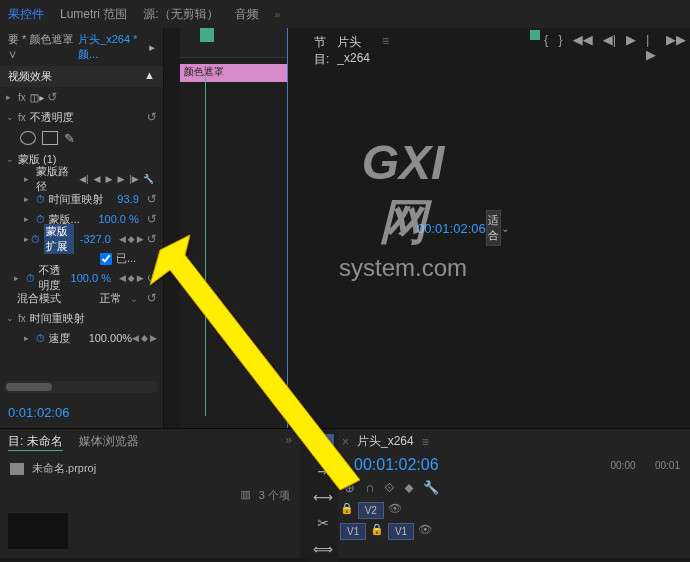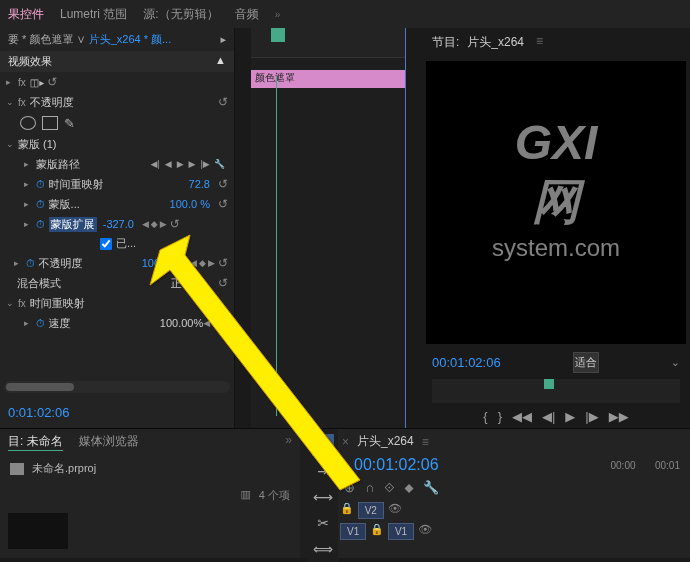--- a/index.html
+++ b/index.html
@@ -1,19 +1,19 @@
 <!DOCTYPE html>
 <html><head>
 <meta charset="utf-8">
 <style>
 * { margin: 0; padding: 0; box-sizing: border-box; font-family: "Microsoft YaHei", sans-serif; }
 body { background: #1a1a1a; color: #bbb; font-size: 11px; overflow: hidden; width: 690px; height: 562px; position: relative; }
 .top-tabs { display: flex; height: 28px; align-items: center; padding: 0 8px; background: #232323; gap: 16px; }
 .top-tabs span { color: #999; font-size: 12px; }
-.top-tabs .active { color: #f9a8d4; }
+.top-tabs .active { color: #3b82f6; }
 .top-tabs .arrow { font-size: 10px; color: #666; }
 .main-layout { display: flex; height: 400px; gap: 16px; }
 .left-panel { width: 235px; background: #232323; display: flex; flex-direction: column; border-right: 1px solid #111; }
 .breadcrumb { padding: 4px 8px; color: #aaa; font-size: 11px; display: flex; align-items: center; }
 .breadcrumb .blue { color: #3399ff; }
 .section-header { background: #2a2a2a; padding: 3px 8px; color: #ddd; display: flex; justify-content: space-between; }
 .effect-row { display: flex; align-items: center; padding: 2px 6px; height: 20px; }
 .effect-row .twisty { width: 12px; color: #888; font-size: 9px; }
 .effect-row .fx { font-size: 10px; color: #999; margin-right: 4px; }
 .effect-row .label { flex: 1; color: #ccc; }
@@ -22,21 +22,21 @@
 .effect-row .stopwatch { color: #3399ff; font-size: 11px; margin-right: 4px; }
 .effect-row .kf { display: flex; gap: 2px; font-size: 9px; color: #888; }
 .effect-row.highlight .label-hl { color: #fff; background: #2a4a7a; padding: 0 2px; }
 .shape-row { display: flex; gap: 6px; padding: 4px 20px; align-items: center; }
 .shape { width: 16px; height: 14px; border: 1px solid #aaa; }
 .shape.ellipse { border-radius: 50%; }
 .shape.pen { border: none; color: #aaa; font-size: 13px; }
 .checkbox-row { display: flex; align-items: center; padding: 2px 6px 2px 100px; gap: 4px; }
 .checkbox-row input { width: 12px; height: 12px; }
 .timecode { color: #3399ff; font-size: 13px; padding: 8px; }
-.right-panel { flex: 1; background: #1a1a1a; display: flex; flex-direction: column; }
+.right-panel { flex: 1; background: #1a1a1a; display: flex; }
 .program-tabs { padding: 6px 10px; color: #ccc; font-size: 12px; display: flex; gap: 8px; }
 .timeline-area { height: 30px; background: #232323; position: relative; border-bottom: 1px solid #333; }
 .playhead { position: absolute; top: 0; left: 20px; width: 14px; height: 14px; background: #4a8; }
 .clip { position: absolute; top: 14px; left: 0; width: 120px; height: 18px; background: #d68ac9; color: #222; font-size: 10px; padding: 1px 4px; }
 .preview { flex: 1; background: #000; position: relative; margin: 4px; }
 .watermark { position: absolute; top: 45%; left: 50%; transform: translate(-50%,-50%); color: #fff; font-size: 24px; opacity: 0.5; text-align: center; }
 .watermark .big { font-size: 48px; font-weight: bold; font-style: italic; }
 .preview-controls { display: flex; justify-content: space-between; padding: 4px 10px; align-items: center; }
 .fit-select { background: #333; color: #ccc; padding: 2px 1px; border: 1px solid #444; font-size: 11px; }
 .ruler { height: 24px; background: #222; position: relative; margin: 2px 10px; }
@@ -122,21 +122,21 @@
         <span>▶</span>
         <span>|▶</span>
         <span>🔧</span>
       </div>
     </div>
 
     <div class="effect-row" style="padding-left:24px">
       <span class="twisty">▸</span>
       <span class="stopwatch">⏱</span>
       <span class="label">时间重映射</span>
-      <span class="val">72.8</span>
+      <span class="val">93.9</span>
       <span class="reset">↺</span>
     </div>
 
     <div class="effect-row" style="padding-left:24px">
       <span class="twisty">▸</span>
       <span class="stopwatch">⏱</span>
       <span class="label">蒙版...</span>
       <span class="val">100.0 %</span>
       <span class="reset">↺</span>
     </div>
@@ -201,21 +201,21 @@
     <div style="height:12px;background:#2a2a2a;margin:4px;border-radius:6px;position:relative">
       <div style="position:absolute;left:2px;width:30%;height:8px;top:2px;background:#555;border-radius:4px"></div>
     </div>
     <div class="timecode">0:01:02:06</div>
   </div>
 
   <div style="width:155px;background:#1e1e1e;border-right:1px solid #4a7ac9">
     <div class="timeline-area">
       <div class="playhead"></div>
     </div>
-    <div class="clip" style="position:relative;top:12px;left:0;width:100%">颜色遮罩</div>
+    <div class="clip" style="position:relative;top:6px;left:0;width:100%">颜色遮罩</div>
     <div style="height:340px;position:relative">
       <div style="position:absolute;left:25px;top:0;width:1px;height:100%;background:#4a8"></div>
     </div>
   </div>
 
   <div class="right-panel">
     <div class="program-tabs">
       <span>节目:</span>
       <span>片头_x264</span>
       <span style="margin-left:4px;color:#666">≡</span>
@@ -252,21 +252,21 @@
       <span class="active">目: 未命名</span>
       <span>媒体浏览器</span>
       <span style="margin-left:auto;color:#666">»</span>
     </div>
     <div class="project-item">
       <div class="bin-icon"></div>
       <span>未命名.prproj</span>
     </div>
     <div class="project-footer">
       <span>▥</span>
-      <span>4 个项</span>
+      <span>3 个项</span>
     </div>
     <div style="height:40px;display:flex;gap:6px;padding:4px 8px">
       <div style="width:60px;height:36px;background:#111"></div>
     </div>
   </div>
 
   <div class="toolbar-vert">
     <div class="tool-icon active">▶</div>
     <div class="tool-icon">⇥</div>
     <div class="tool-icon">⟷</div>

